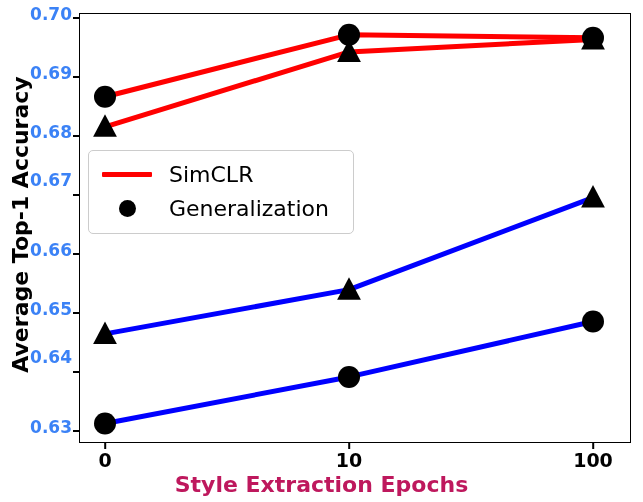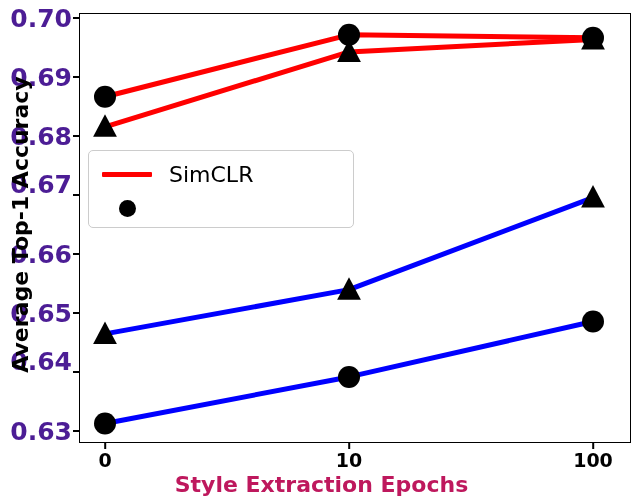--- a/index.html
+++ b/index.html
@@ -14,21 +14,21 @@
   
   #plot-area{
     position:absolute;
     left:79px;top:13px;
     width:552px;height:430px;
     border:1.6px solid #000;
     box-sizing:border-box;
     background:#fff;
   }
   .ytick-wrap{position:absolute;left:0;width:72px;text-align:right;}
-  .ytick-wrap span{font-size:25px;font-weight:bold;color:#4c1d95;}
+  .ytick-wrap span{font-size:17px;font-weight:bold;color:#3b82f6;}
   .ytick-mark{position:absolute;left:73px;width:6px;height:1.6px;background:#000;}
 
   .xtick-wrap{position:absolute;top:449px;transform:translateX(-50%);}
   .xtick-wrap span{font-size:19px;font-weight:bold;color:#000;}
   .xtick-mark{position:absolute;top:443px;width:1.6px;height:6px;background:#000;transform:translateX(-50%);}
 
   
   #xlabel{
     position:absolute;
     left:0;right:0;top:472px;
@@ -50,21 +50,21 @@
   #series-svg{position:absolute;left:0;top:0;width:643px;height:502px;}
 
   
   #legend{
     position:absolute;
     left:88px;top:150px;
     width:266px;
     border:1px solid #cccccc;
     border-radius:5px;
     background:rgba(255,255,255,0.82);
-    padding:6px 0 2px 0;
+    padding:6px 0 8px 0;
     box-sizing:border-box;
   }
   .legend-row{
     display:flex;
     align-items:center;
     height:34px;
     padding:0 10px;
     box-sizing:border-box;
   }
   .legend-key{
@@ -151,16 +151,17 @@
     <div class="legend-row">
       <span class="legend-key">
         <span class="key-line" style="background:#ff0000"></span>
       </span>
       <span class="legend-text">SimCLR</span>
     </div>
     <div class="legend-row">
       <span class="legend-key">
         <span class="key-dot"></span>
       </span>
+      <span class="legend-text">Generalization</span>
     </div>
   </div>
 
 </div>
 
 </body></html>

